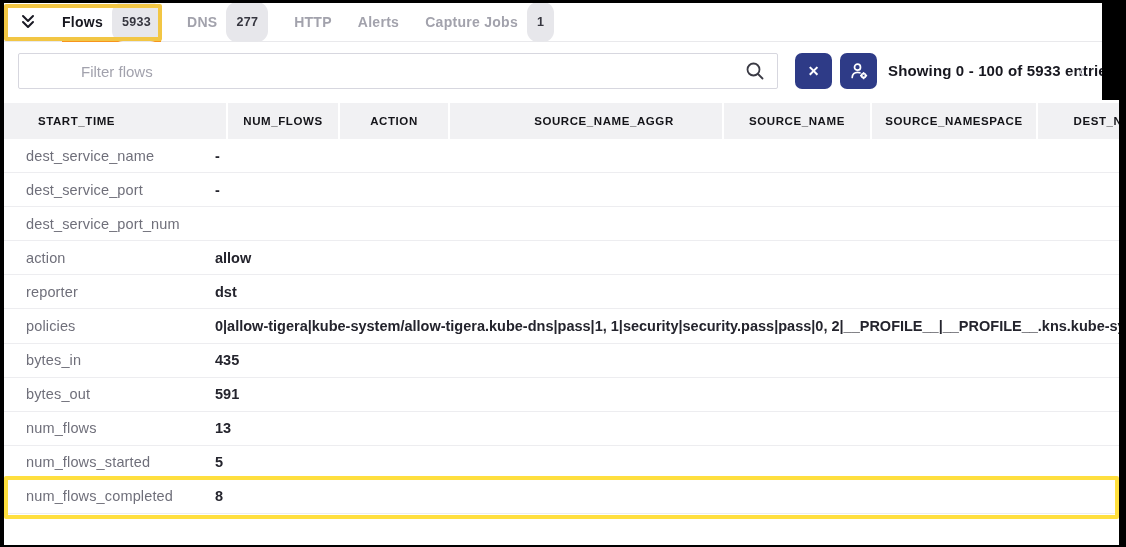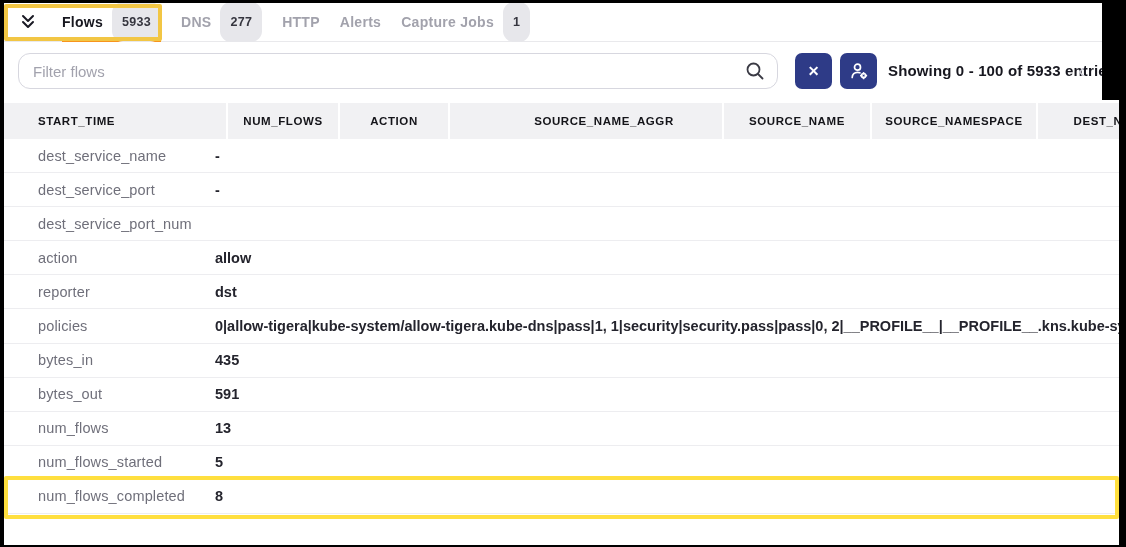--- a/index.html
+++ b/index.html
@@ -19,35 +19,35 @@
   }
 
   
   .tabbar {
     height: 39px; display: flex; align-items: center;
     padding-left: 14px; border-bottom: 1px solid #e9e9ec; background: #fff;
   }
   .expand-icon { margin-right: 24px; display: flex; align-items: center; cursor: pointer; }
   .tab {
     height: 39px; display: flex; align-items: center; gap: 9px;
-    margin-right: 20px; cursor: pointer;
+    margin-right: 26px; cursor: pointer;
     font-size: 14px; font-weight: 700; color: #a2a2ac; letter-spacing: .02em;
     border-bottom: 3px solid transparent; border-top: 3px solid transparent;
   }
   .tab.active { color: #17171f; border-bottom-color: #f7941d; }
   .badge {
     background: #e7e7eb; color: #36363f; border-radius: 11px;
     padding: 13px 10px; font-size: 12.5px; font-weight: 700;
   }
 
   
   .filter-wrap {
     position: absolute; left: 14px; top: 50px; width: 760px; height: 36px;
-    border: 1px solid #d7d7df; border-radius: 12px; background: #fff;
-    display: flex; align-items: center;
+    border: 1px solid #d7d7df; border-radius: 2px; background: #fff;
+    display: flex; align-items: center; padding-left: 48px;
   }
   .filter-input {
     flex: 1; border: none; outline: none; background: transparent;
     padding: 0 14px; font-size: 15px; color: #33333c;
     font-family: "Liberation Sans", sans-serif;
   }
   .filter-input::placeholder { color: #a2a2ad; }
   .search-icon { margin-right: 12px; display: flex; }
   .tool-btn {
     position: absolute; top: 50px; width: 37px; height: 36px;
@@ -81,21 +81,21 @@
   .th.c1 { width: 110px; } .th.c2 { width: 108px; } .th.c3 { width: 272px; padding-left: 36px; }
   .th.c4 { width: 146px; } .th.c5 { width: 164px; } .th.c6 { flex: 1; padding-left: 39px; }
 
   
   .details { position: absolute; left: 0; top: 136px; width: 1115px; }
   .drow {
     position: relative; height: 34.1px; border-bottom: 1px solid #ededf0;
     background: #fff;
   }
   .dlabel {
-    position: absolute; left: 34px; top: 50%; transform: translateY(-50%);
+    position: absolute; left: 22px; top: 50%; transform: translateY(-50%);
     font-size: 14.5px; color: #6f6f7a; letter-spacing: .01em; white-space: nowrap;
   }
   .dvalue {
     position: absolute; left: 211px; right: 0; top: 50%; transform: translateY(-50%);
     font-size: 14.5px; font-weight: 700; color: #24242d;
     white-space: nowrap; overflow: hidden;
   }
 
   
   .hl-box { position: absolute; pointer-events: none; z-index: 30; border-radius: 2px; }

